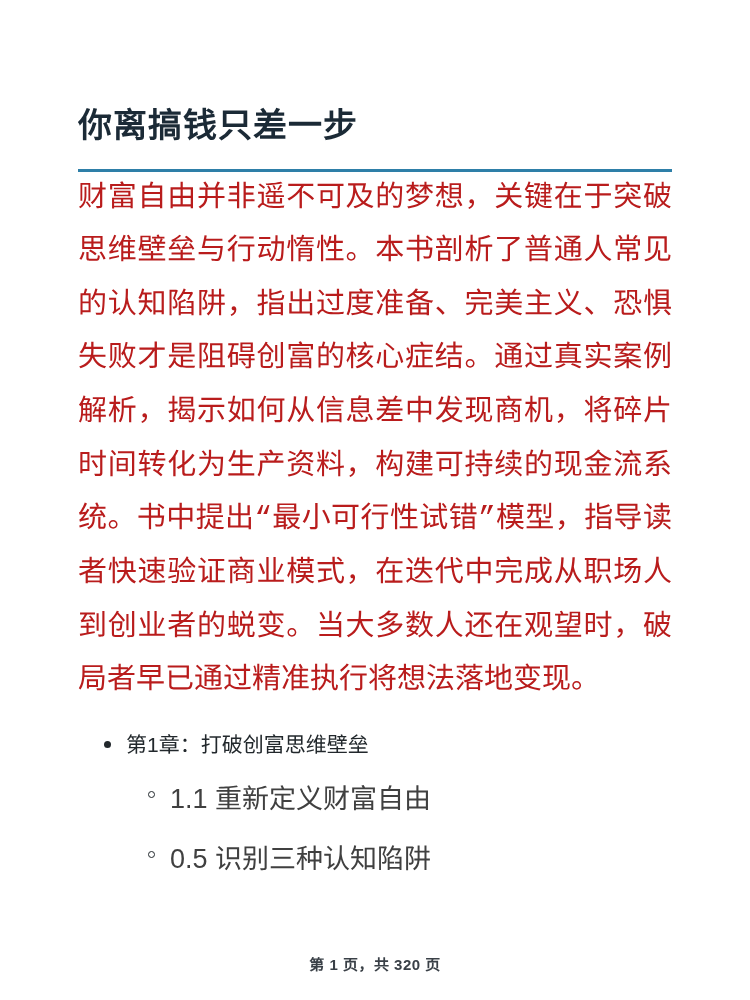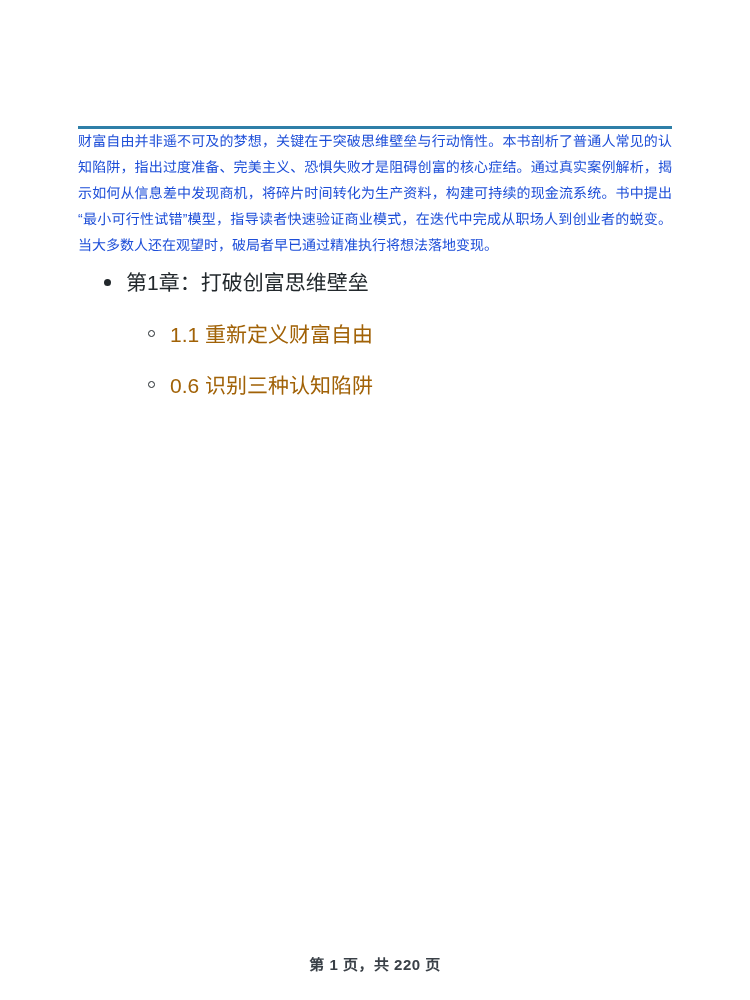--- a/index.html
+++ b/index.html
@@ -36,51 +36,52 @@
     width: 100%;
   }
   .section-heading {
     color: #e8492e;
     font-size: 25px;
     font-weight: bold;
     margin: 38px 0 14px 0;
     letter-spacing: 1px;
   }
   .abstract-text {
-    font-size: 14px;
+    font-size: 29px;
     line-height: 1.85;
-    color: #1d4ed8;
+    color: #b91c1c;
     text-align: justify;
     text-justify: inter-ideograph;
     margin: 0;
+    font-family: Liberation Mono, monospace;
   }
   .toc {
-    margin-top: 10px;
+    margin-top: 22px;
   }
   .toc-l1 {
     position: relative;
     font-size: 21px;
     color: #22282c;
     margin: 0 0 22px 0;
     padding-left: 48px;
     line-height: 1.4;
   }
   .toc-l1 .bullet-disc {
     position: absolute;
     left: 26px;
     top: 11px;
     width: 7px;
     height: 7px;
     border-radius: 50%;
     background: #22282c;
   }
   .toc-l2 {
     position: relative;
-    font-size: 21px;
-    color: #a16207;
+    font-size: 27px;
+    color: #404040;
     margin: 0 0 22px 0;
     padding-left: 92px;
     line-height: 1.4;
   }
   .toc-l2 .bullet-circle {
     position: absolute;
     left: 70px;
     top: 10px;
     width: 7px;
     height: 7px;
@@ -99,35 +100,36 @@
     font-weight: bold;
     color: #3a4047;
     letter-spacing: 0.5px;
   }
 </style>
 </head>
 <body>
 
 <div class="page">
 
+  <h1 class="doc-title">你离搞钱只差一步</h1>
   <div class="title-rule"></div>
 
   <p class="abstract-text">财富自由并非遥不可及的梦想，关键在于突破思维壁垒与行动惰性。本书剖析了普通人常见的认知陷阱，指出过度准备、完美主义、恐惧失败才是阻碍创富的核心症结。通过真实案例解析，揭示如何从信息差中发现商机，将碎片时间转化为生产资料，构建可持续的现金流系统。书中提出“最小可行性试错”模型，指导读者快速验证商业模式，在迭代中完成从职场人到创业者的蜕变。当大多数人还在观望时，破局者早已通过精准执行将想法落地变现。</p>
 
 
   <div class="toc">
     <div class="toc-l1">
       <span class="bullet-disc"></span>
       <span>第1章：打破创富思维壁垒</span>
     </div>
     <div class="toc-l2">
       <span class="bullet-circle"></span>
       <span>1.1 重新定义财富自由</span>
     </div>
     <div class="toc-l2">
       <span class="bullet-circle"></span>
-      <span>0.6 识别三种认知陷阱</span>
+      <span>0.5 识别三种认知陷阱</span>
     </div>
   </div>
 
-  <div class="page-footer">第 1 页，共 220 页</div>
+  <div class="page-footer">第 1 页，共 320 页</div>
 
 </div>
 
 </body></html>

